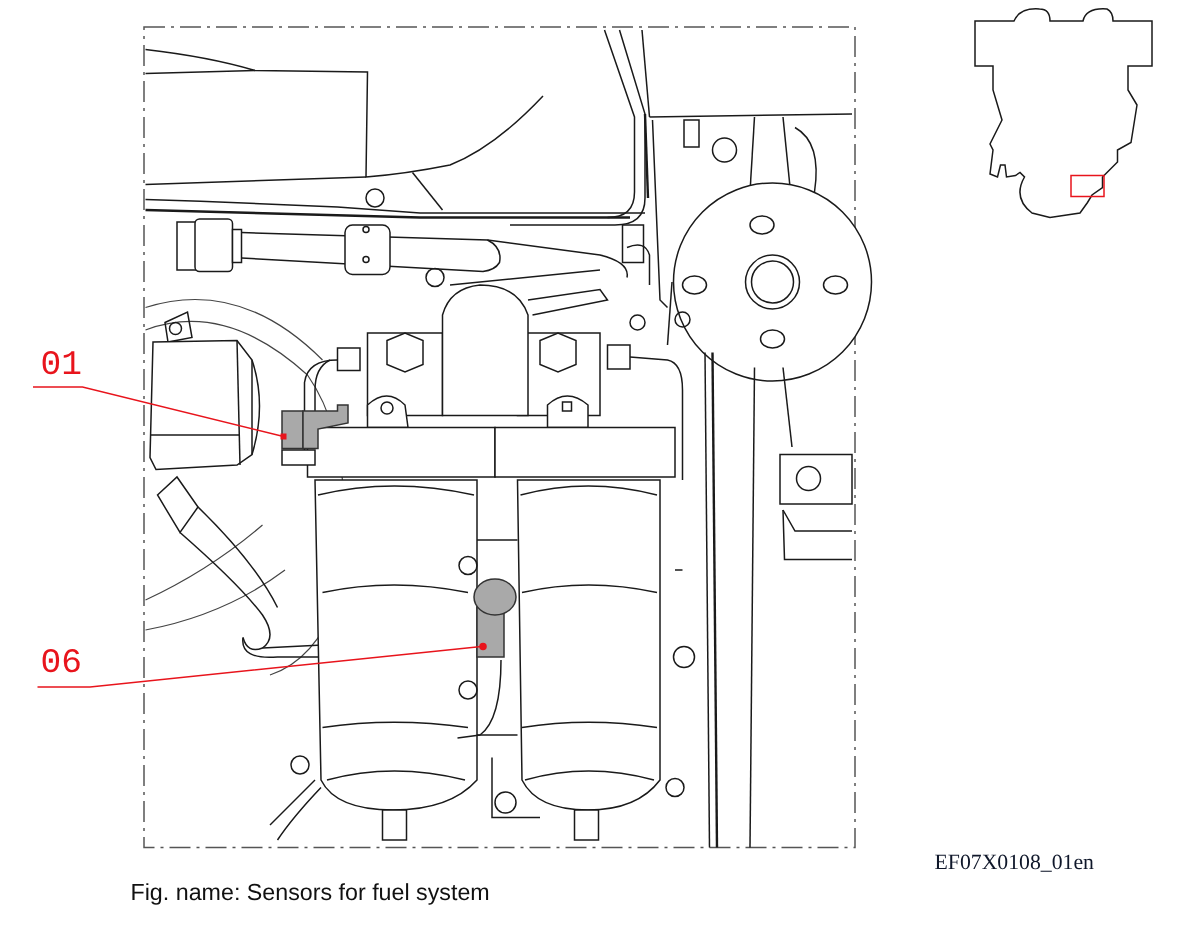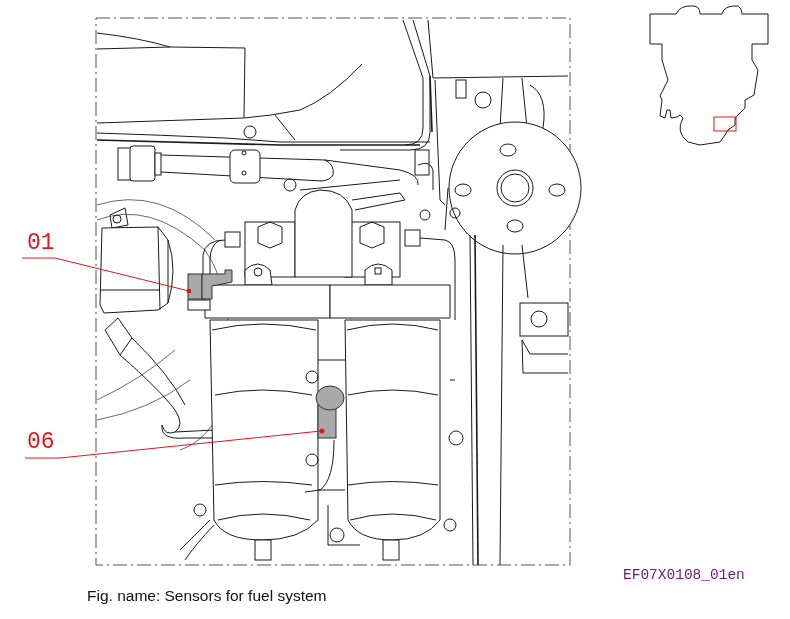--- a/index.html
+++ b/index.html
@@ -1,19 +1,19 @@
 <!DOCTYPE html>
 <html><head>
 <meta charset="utf-8">
 <style>
   html, body { margin: 0; padding: 0; background: #ffffff; }
   body { width: 790px; height: 619px; position: relative; overflow: hidden; font-family: "Liberation Sans", sans-serif; }
   #drawing { position: absolute; left: 0; top: 0; width: 790px; height: 619px; }
   .callout-num { position: absolute; color: #e8141c; font-family: Liberation Mono, monospace; font-size: 23px; line-height: 1; }
-  .fig-id { position: absolute; left: 623px; top: 567px; color: #701a75; font-family: Liberation Mono, monospace; font-size: 14.5px; }
+  .fig-id { position: absolute; left: 623px; top: 567px; color: #0f172a; font-family: Liberation Serif, serif; font-size: 14.5px; }
   .fig-caption { position: absolute; left: 87px; top: 587px; color: #111; font-family: "Liberation Sans", sans-serif; font-size: 15.5px; }
   .ln { fill: none; stroke: #1a1a1a; stroke-width: 1; }
   .ln2 { fill: none; stroke: #1a1a1a; stroke-width: 1.6; }
   .thin { fill: none; stroke: #444; stroke-width: 0.8; }
   .frame { fill: none; stroke: #555; stroke-width: 1; stroke-dasharray: 14 4 2 4; }
   .wh { fill: #ffffff; stroke: #1a1a1a; stroke-width: 1; }
   .sensor { fill: #a9a9a9; stroke: #333; stroke-width: 1; }
   .red { stroke: #e8141c; stroke-width: 1; fill: none; }
   .reddot { fill: #e8141c; }
 </style>

